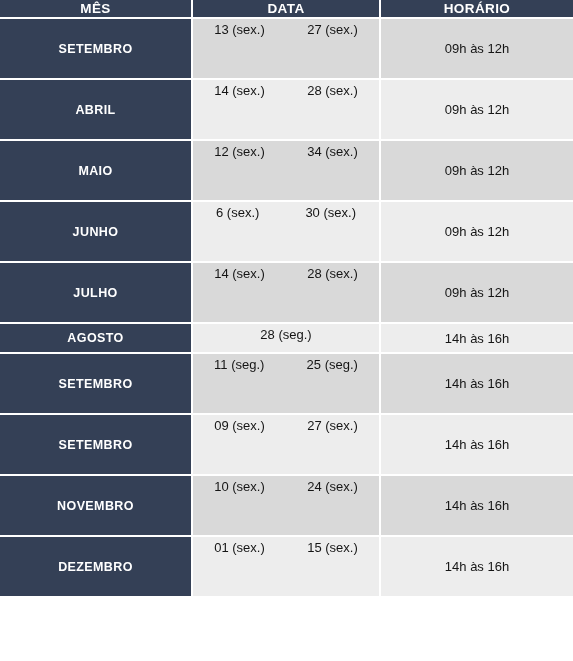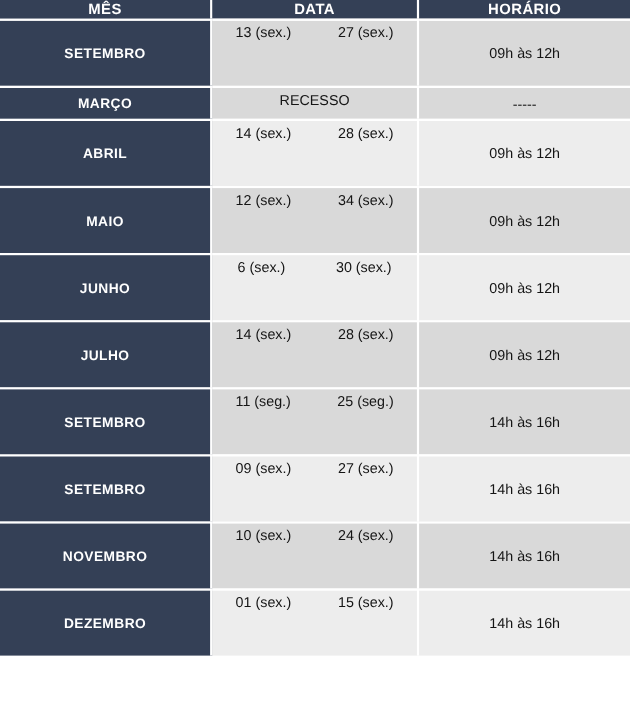--- a/index.html
+++ b/index.html
@@ -113,29 +113,20 @@
       <tr class="band-dark h-tall">
         <td class="cell-mes">SETEMBRO</td>
         <td class="cell-data">
           <div class="date-stack">
             <span class="date-line">13 (sex.)</span>
             <span class="date-line">27 (sex.)</span>
           </div>
         </td>
         <td class="cell-horario">09h às 12h</td>
       </tr>
-      <tr class="band-dark h-short">
-        <td class="cell-mes">MARÇO</td>
-        <td class="cell-data">
-          <div class="date-stack single">
-            <span class="date-line">RECESSO</span>
-          </div>
-        </td>
-        <td class="cell-horario">-----</td>
-      </tr>
       <tr class="band-light h-tall">
         <td class="cell-mes">ABRIL</td>
         <td class="cell-data">
           <div class="date-stack">
             <span class="date-line">14 (sex.)</span>
             <span class="date-line">28 (sex.)</span>
           </div>
         </td>
         <td class="cell-horario">09h às 12h</td>
       </tr>
@@ -162,20 +153,29 @@
       <tr class="band-dark h-tall">
         <td class="cell-mes">JULHO</td>
         <td class="cell-data">
           <div class="date-stack">
             <span class="date-line">14 (sex.)</span>
             <span class="date-line">28 (sex.)</span>
           </div>
         </td>
         <td class="cell-horario">09h às 12h</td>
       </tr>
+      <tr class="band-light h-short">
+        <td class="cell-mes">AGOSTO</td>
+        <td class="cell-data">
+          <div class="date-stack single">
+            <span class="date-line">28 (seg.)</span>
+          </div>
+        </td>
+        <td class="cell-horario">14h às 16h</td>
+      </tr>
       <tr class="band-dark h-tall">
         <td class="cell-mes">SETEMBRO</td>
         <td class="cell-data">
           <div class="date-stack">
             <span class="date-line">11 (seg.)</span>
             <span class="date-line">25 (seg.)</span>
           </div>
         </td>
         <td class="cell-horario">14h às 16h</td>
       </tr>

